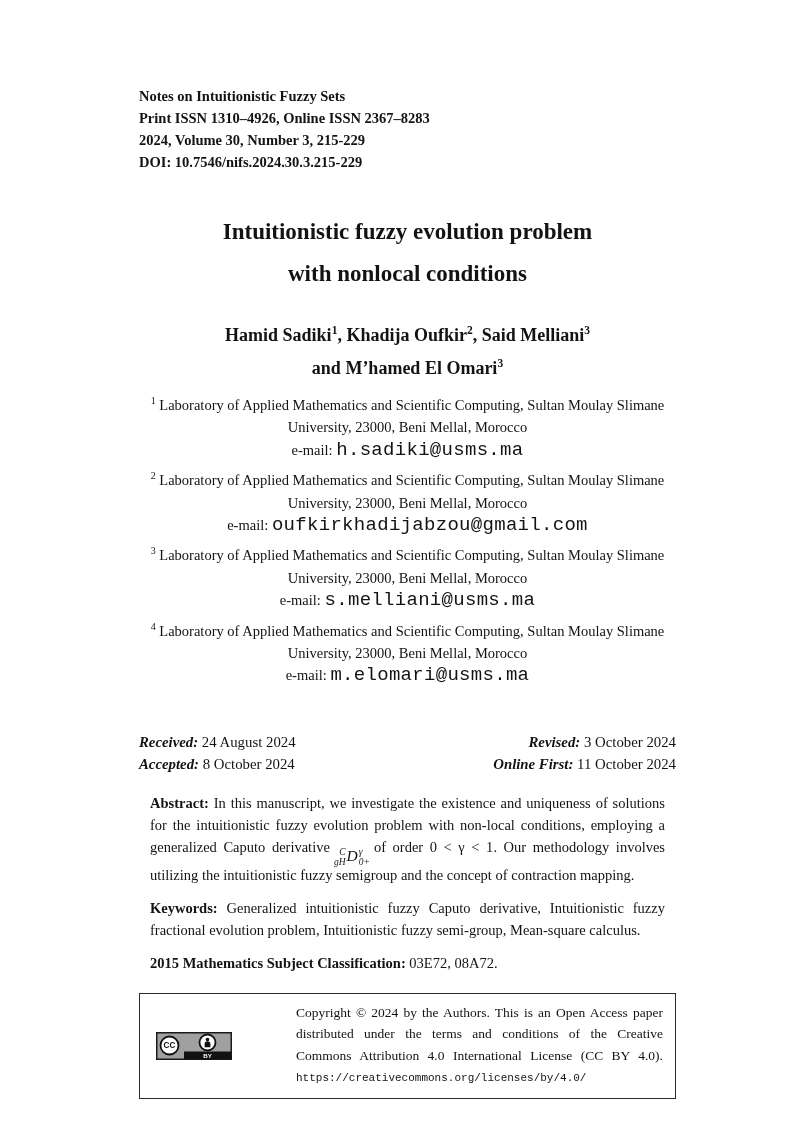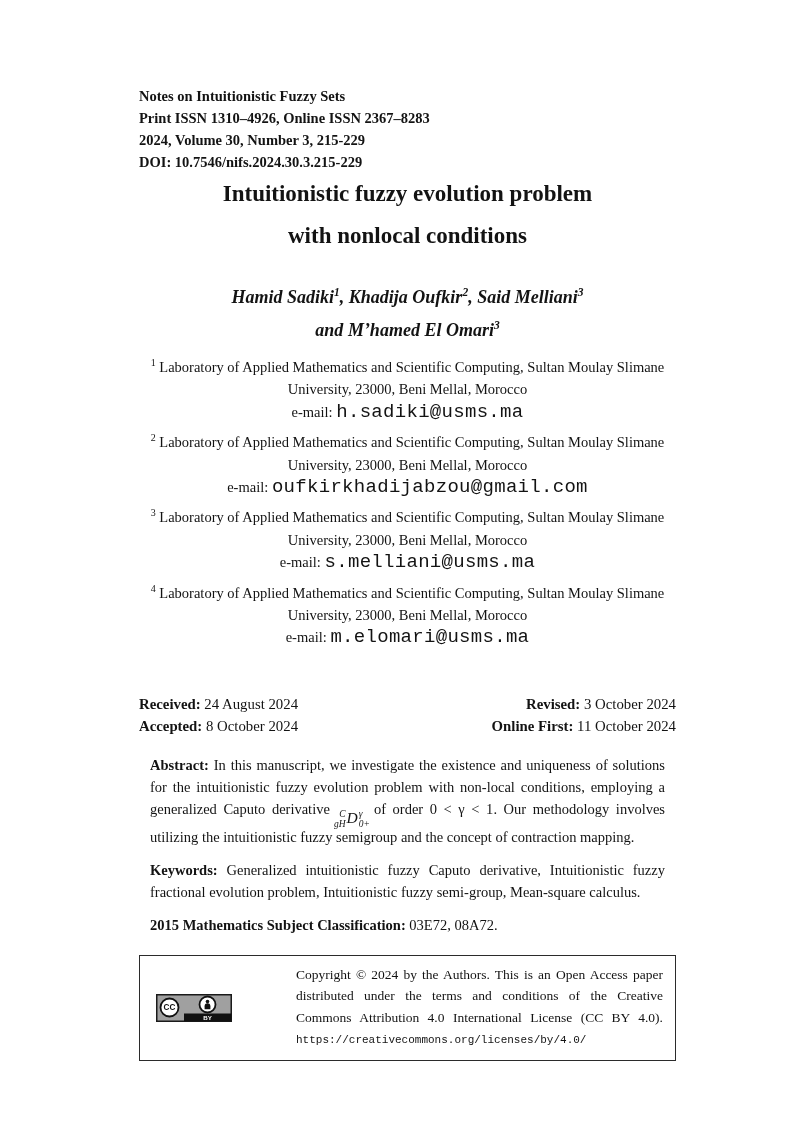--- a/index.html
+++ b/index.html
@@ -5,34 +5,34 @@
   html, body { margin: 0; padding: 0; background: #ffffff; }
   .page {
     width: 712px; height: 1132px; margin: 0 auto; background: #ffffff;
     box-sizing: border-box; padding: 85px 80px 0 95px;
     font-family: "Liberation Serif", serif; color: #131313;
     overflow: hidden; position: relative;
   }
   
   .journal-header { font-weight: bold; font-size: 14.5px; line-height: 22px; }
   
-  .paper-title { text-align: center; font-weight: bold; font-size: 23px; line-height: 42px; }
+  .paper-title { text-align: center; font-weight: bold; font-size: 23px; line-height: 42px; margin-top: 38px; }
   
-  .authors { text-align: center; font-weight: bold; font-size: 18px; line-height: 33px; margin-top: 24px; font-style: italic; }
+  .authors { text-align: center; font-weight: bold; font-size: 18px; line-height: 33px; margin-top: 24px; }
   .authors sup { font-size: 11.5px; line-height: 0; }
   
   .affiliations { margin-top: 9px; }
   .affil { text-align: center; font-size: 14.5px; line-height: 22.4px; }
   .affil + .affil { margin-top: 8px; }
   .affil sup { font-size: 10px; line-height: 0; }
   .mono { font-family: "Liberation Mono", monospace; font-size: 19px; letter-spacing: 0.3px; }
   
   .dates { display: flex; justify-content: space-between; margin-top: 44px; font-size: 14.8px; line-height: 22px; }
   .dates .right { text-align: right; }
-  .dates b { font-weight: bold; }
+  .dates b { font-weight: bold; font-style: italic; }
   
   .para { text-align: justify; font-size: 14.5px; line-height: 22px; margin: 11px; }
   .abstract { margin-top: 17px; }
   b, strong { font-weight: bold; }
   
   .caputo { display: inline-flex; align-items: flex-end; margin: 0 4px; white-space: nowrap; }
   .mstack { display: inline-flex; flex-direction: column; font-size: 9.5px; line-height: 10px; font-style: italic; transform: translateY(3px); }
   .mstack.pre { align-items: flex-end; margin-right: 1px; }
   .mstack.post { align-items: flex-start; margin-left: 1px; }
   .mop { font-size: 15.5px; font-style: italic; line-height: 16px; }

